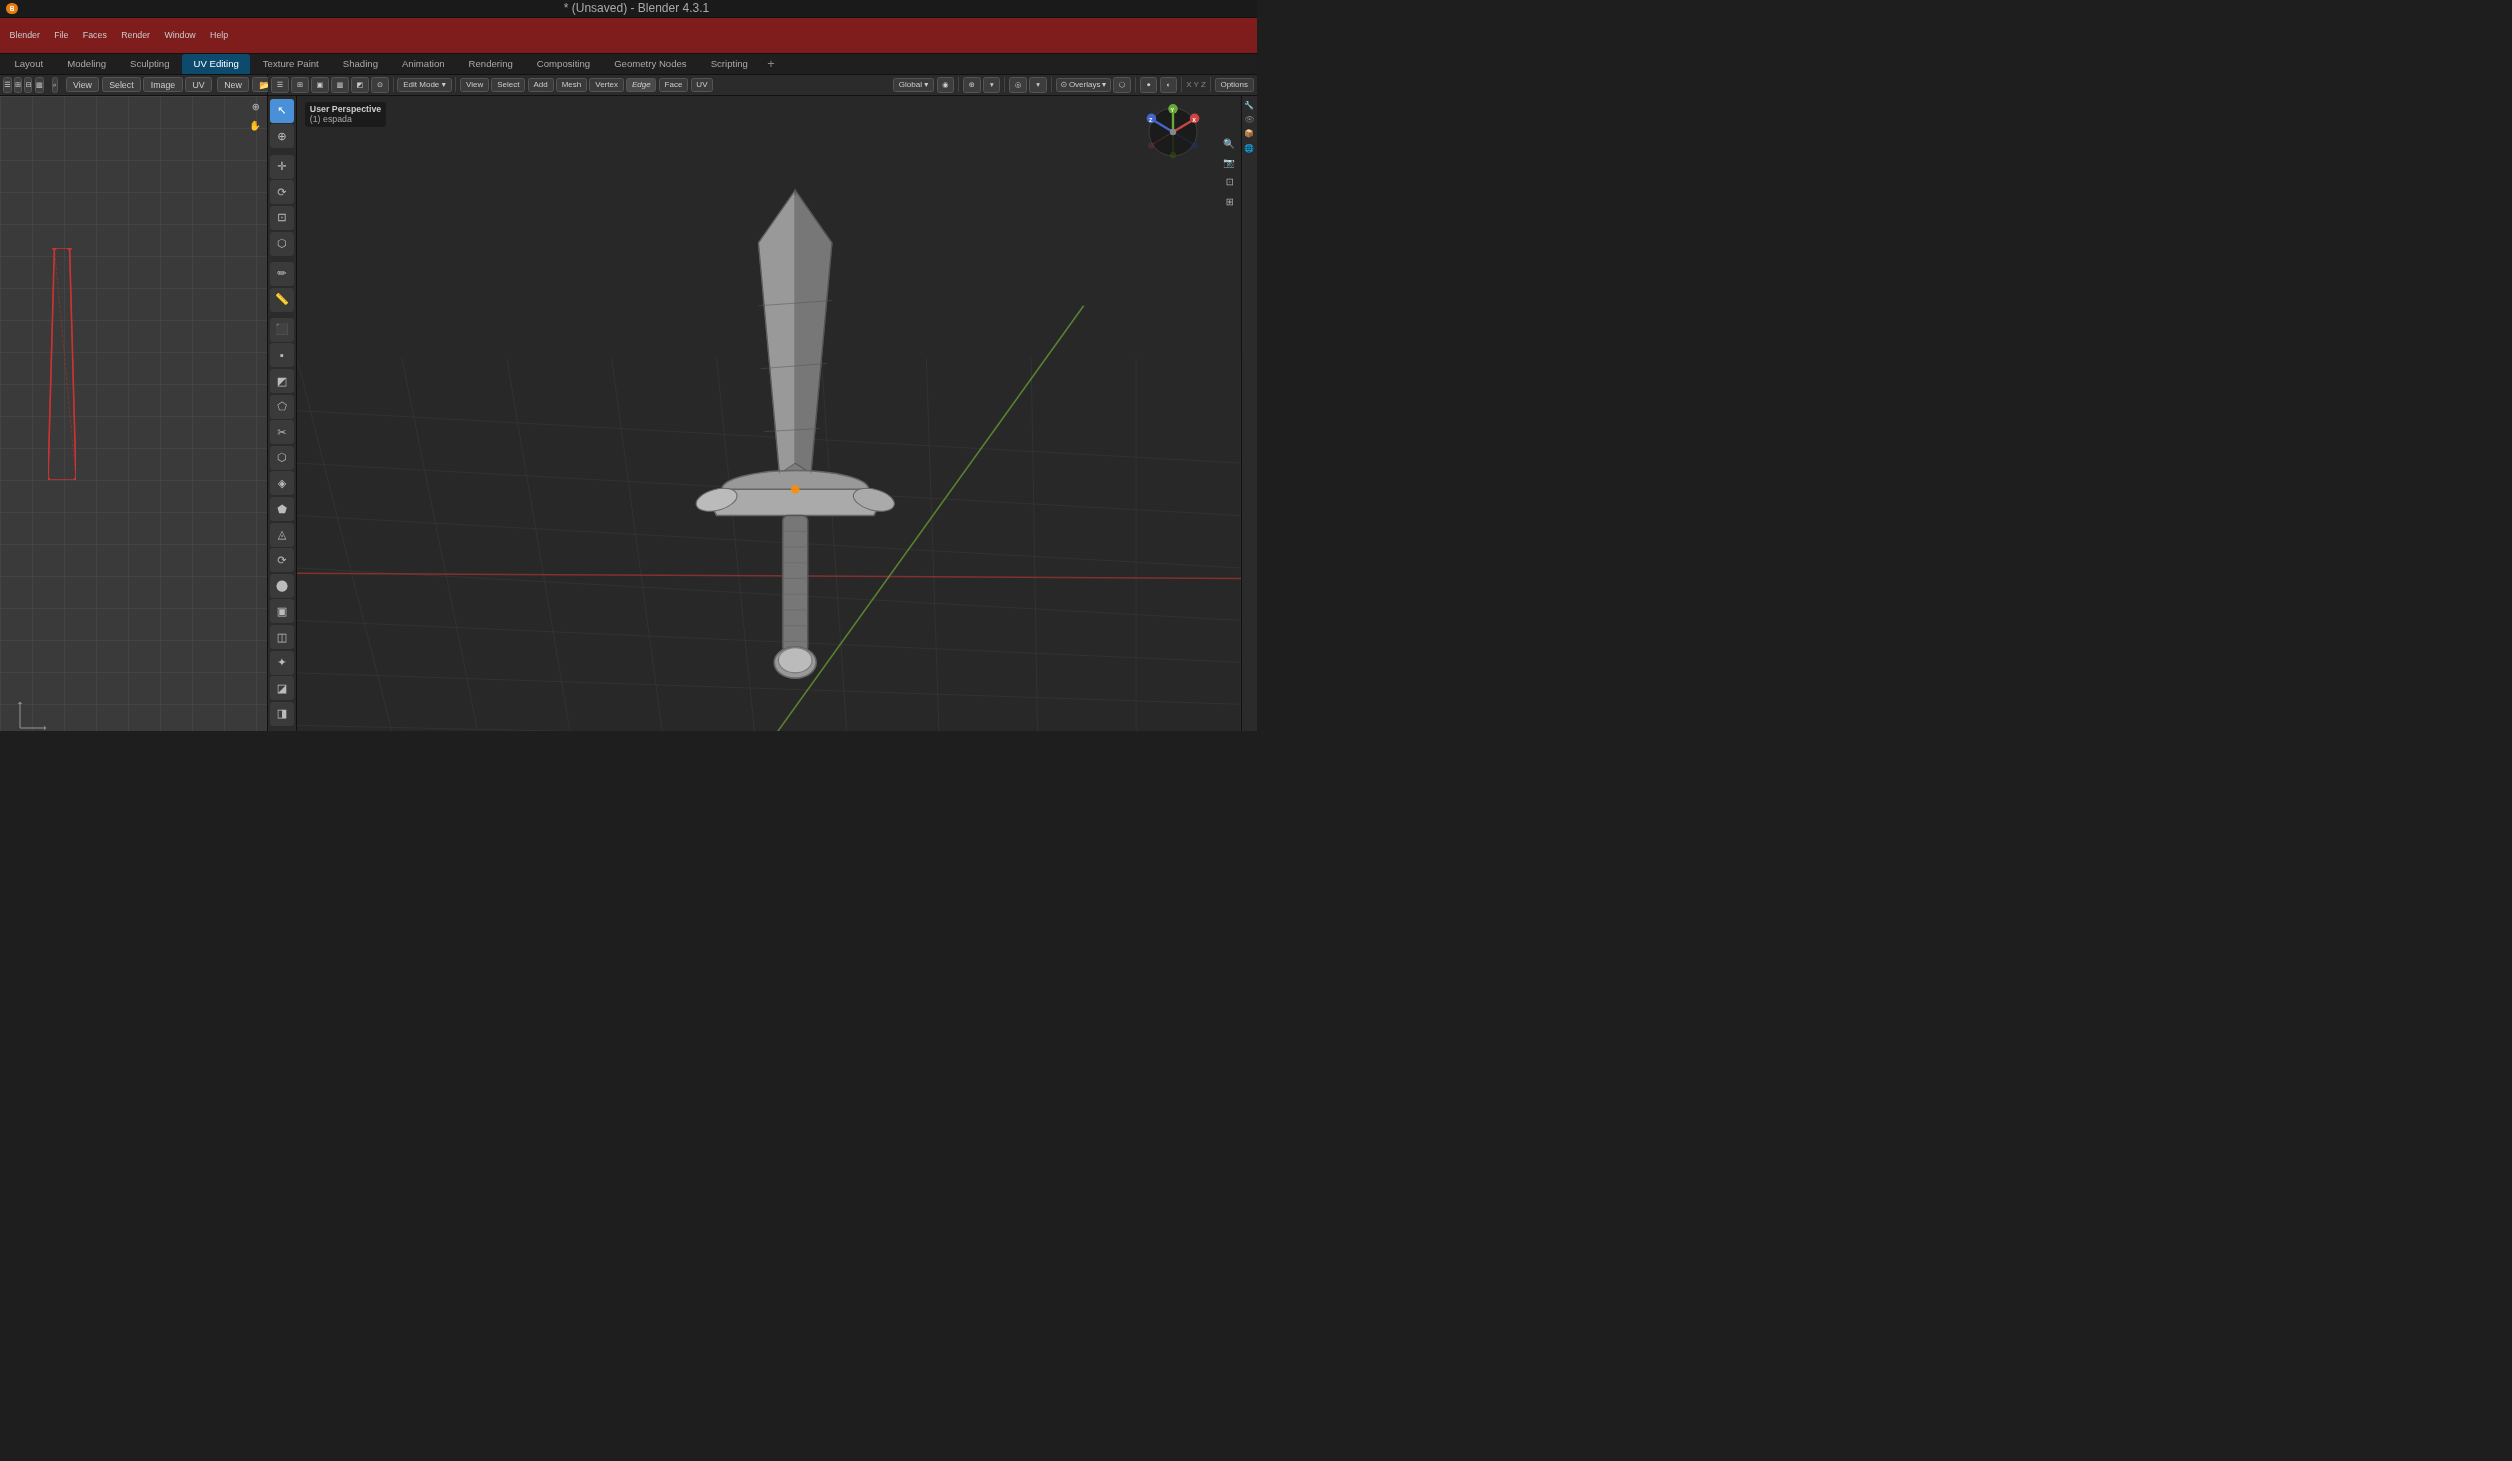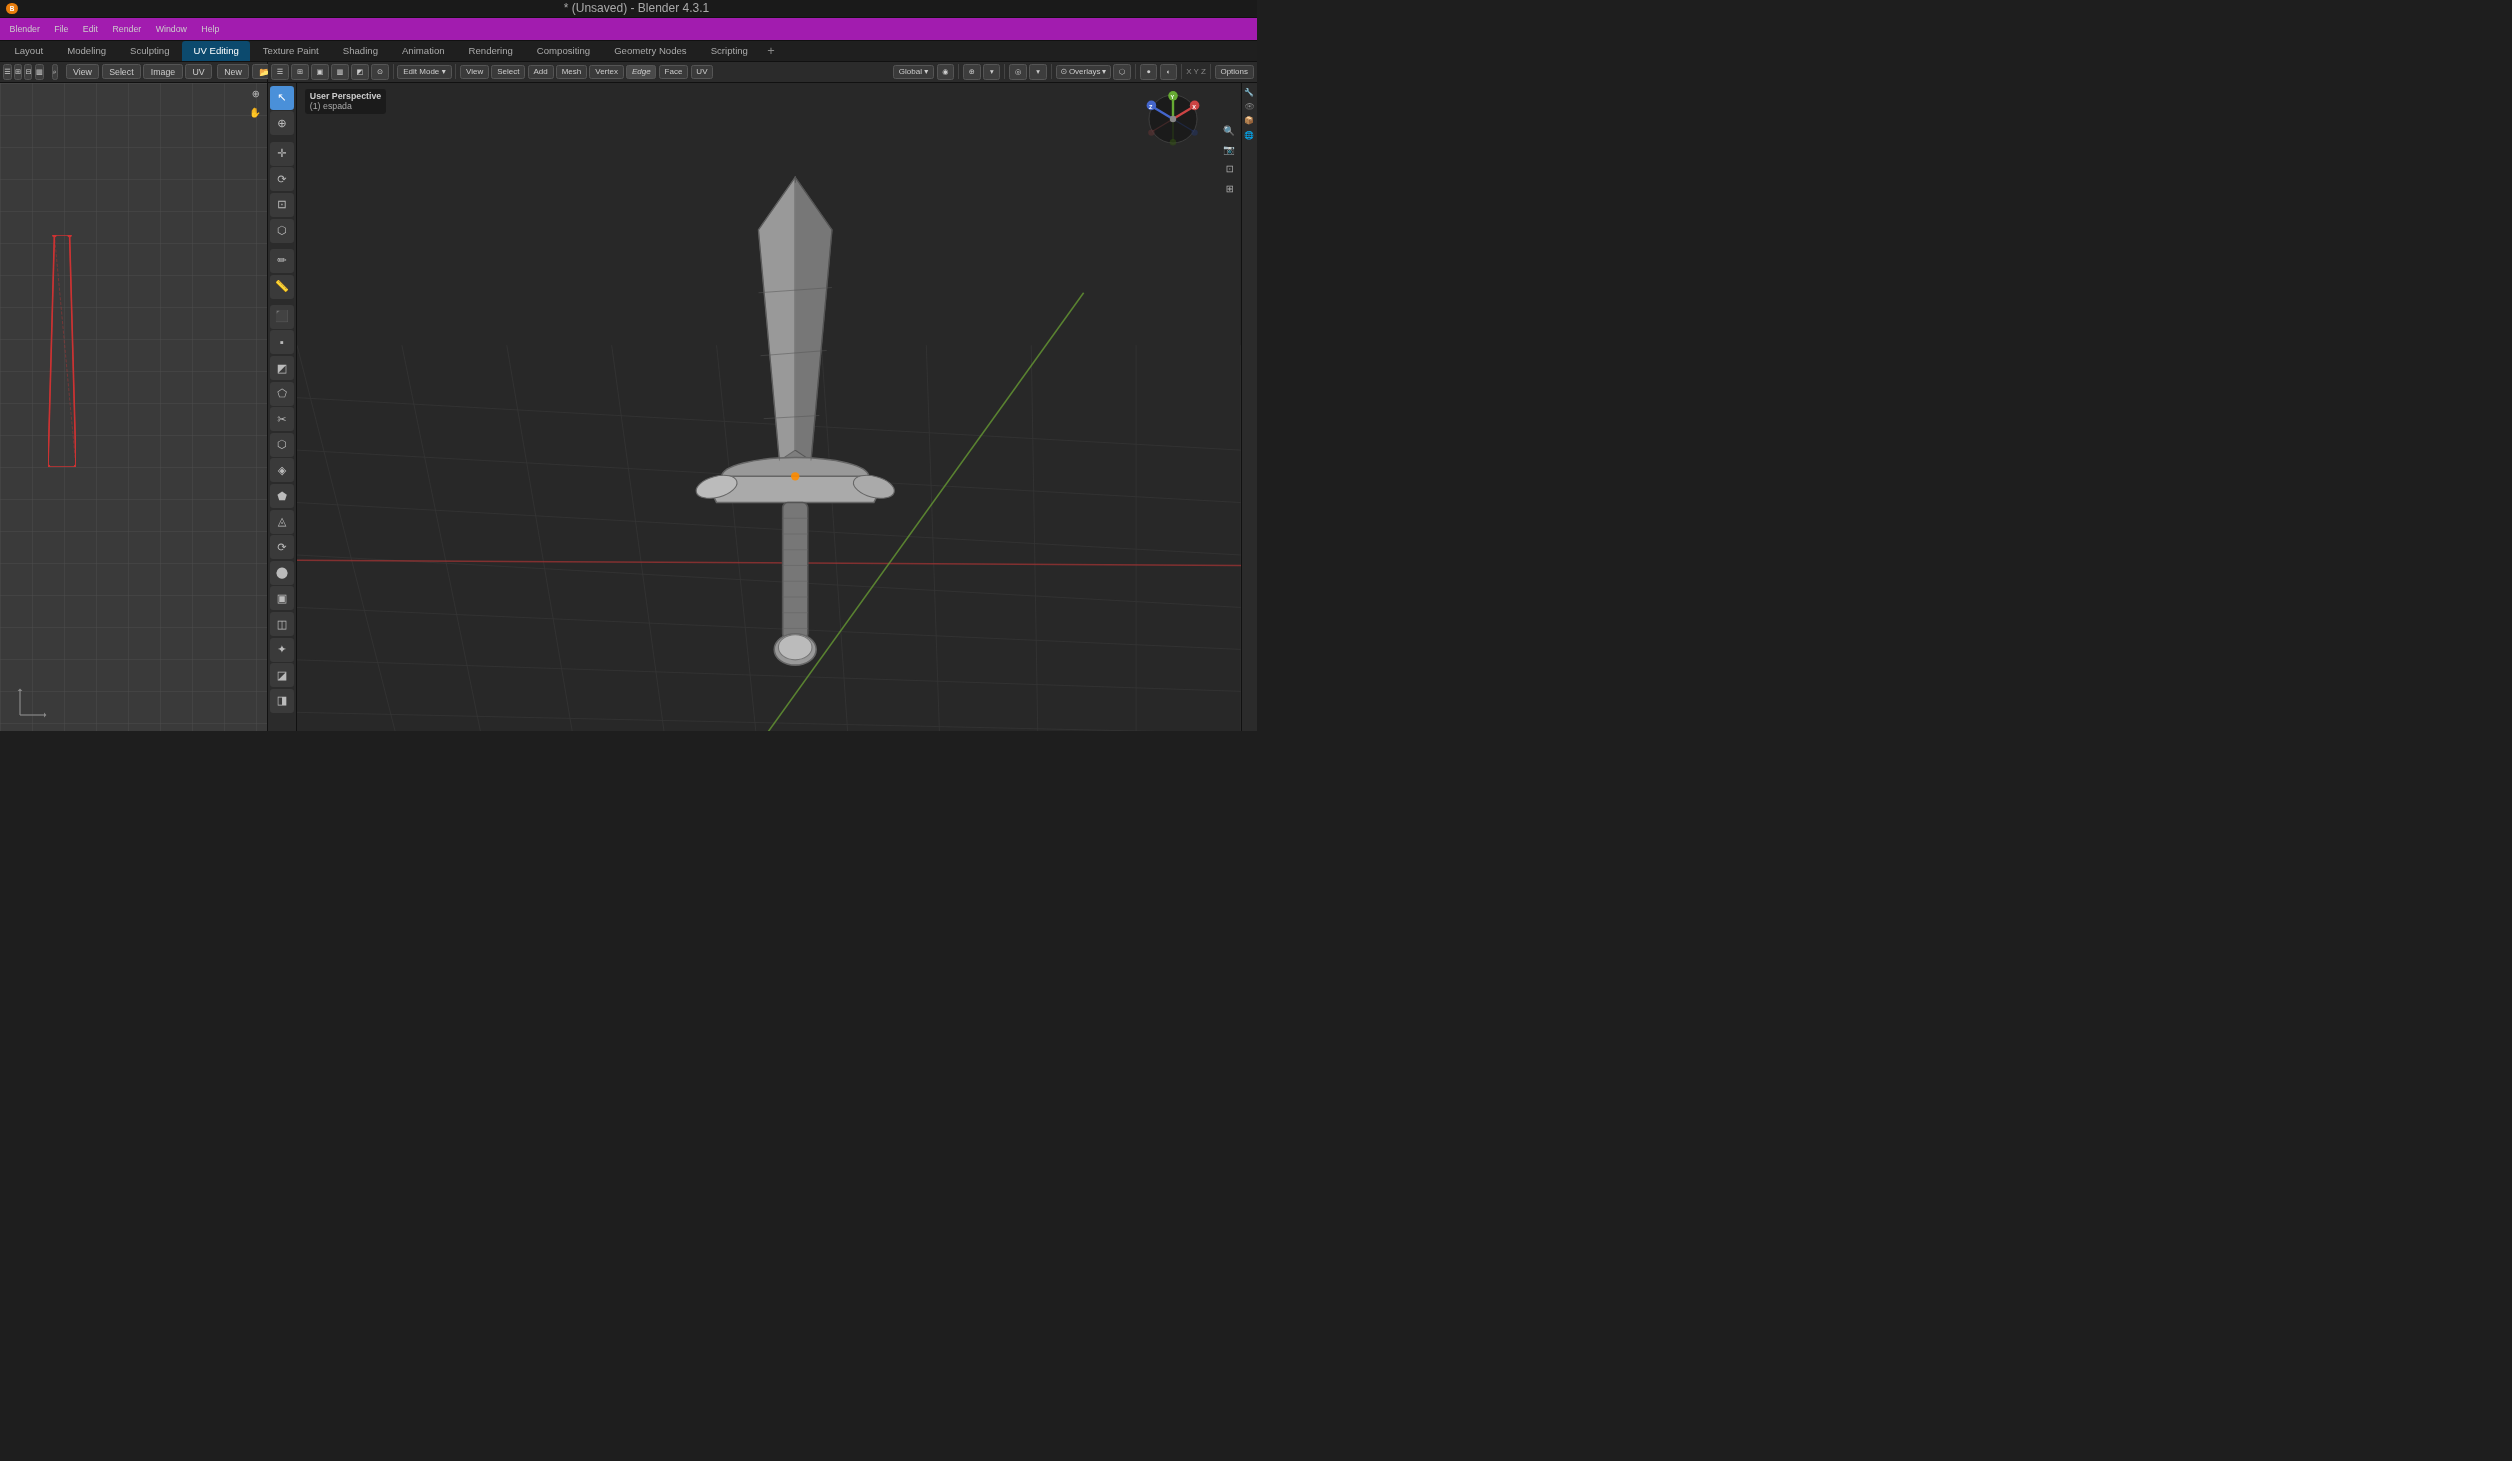--- a/index.html
+++ b/index.html
@@ -38,22 +38,22 @@
     }
     .title-text {
       color: #aaa;
       font-size: 12px;
       flex: 1;
       text-align: center;
     }
 
     
     .menu-bar {
-      height: 23px;
-      background: #a21caf;
+      height: 36px;
+      background: #7f1d1d;
       display: flex;
       align-items: center;
       padding: 0 3.2px;
       gap: 1.6px;
       border-bottom: 0.8px solid #111;
     }
     .menu-item {
       padding: 1.6px 6.4px;
       color: #ccc;
       cursor: pointer;
@@ -363,21 +363,21 @@
 <body>
 
 <div class="title-bar">
   <div class="title-bar-icon">B</div>
   <span class="title-text">* (Unsaved) - Blender 4.3.1</span>
 </div>
 
 <div class="menu-bar">
   <div class="menu-item">Blender</div>
   <div class="menu-item">File</div>
-  <div class="menu-item">Edit</div>
+  <div class="menu-item">Faces</div>
   <div class="menu-item">Render</div>
   <div class="menu-item">Window</div>
   <div class="menu-item">Help</div>
 </div>
 
 <div class="workspace-tabs">
   <div class="workspace-tab">Layout</div>
   <div class="workspace-tab">Modeling</div>
   <div class="workspace-tab">Sculpting</div>
   <div class="workspace-tab active">UV Editing</div>

